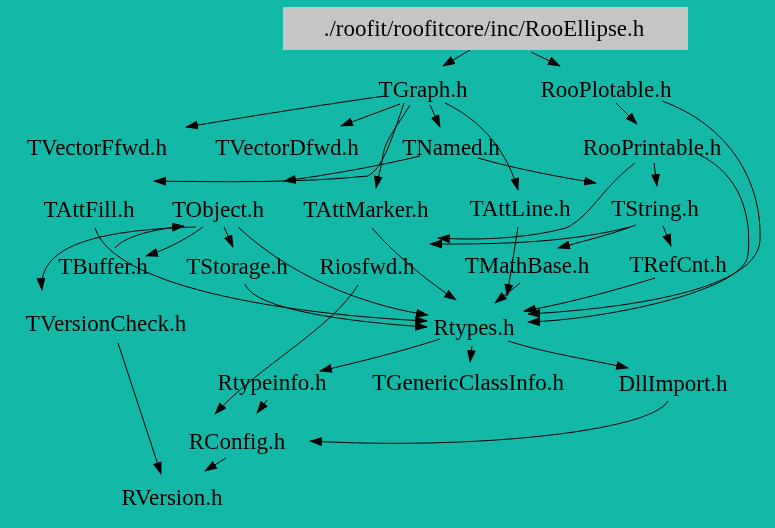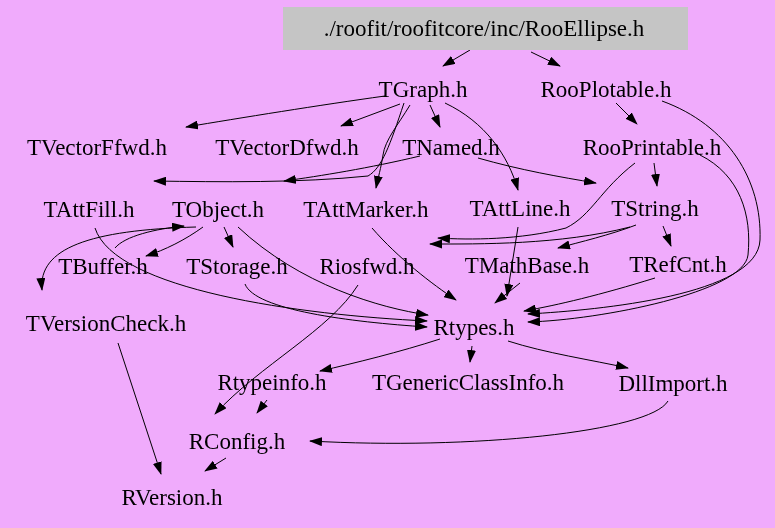--- a/index.html
+++ b/index.html
@@ -1,16 +1,16 @@
 <!DOCTYPE html>
 <html><head>
 <meta charset="utf-8">
 <style>
   html,body{margin:0;padding:0;background:#ffffff;}
-  .canvas{position:relative;width:775px;height:528px;background:#f0abfc;overflow:hidden;}
+  .canvas{position:relative;width:775px;height:528px;background:#14b8a6;overflow:hidden;}
   svg{position:absolute;left:0;top:0;}
   .node-label{font-family:"Liberation Serif","DejaVu Serif",serif;font-size:23px;fill:#000000;}
   .edge{fill:none;stroke:#000000;stroke-width:1;}
 </style>
 </head>
 <body>
 
 <div class="canvas">
   <svg id="graph" width="775" height="528" viewBox="0 0 775 528">
       <defs>

